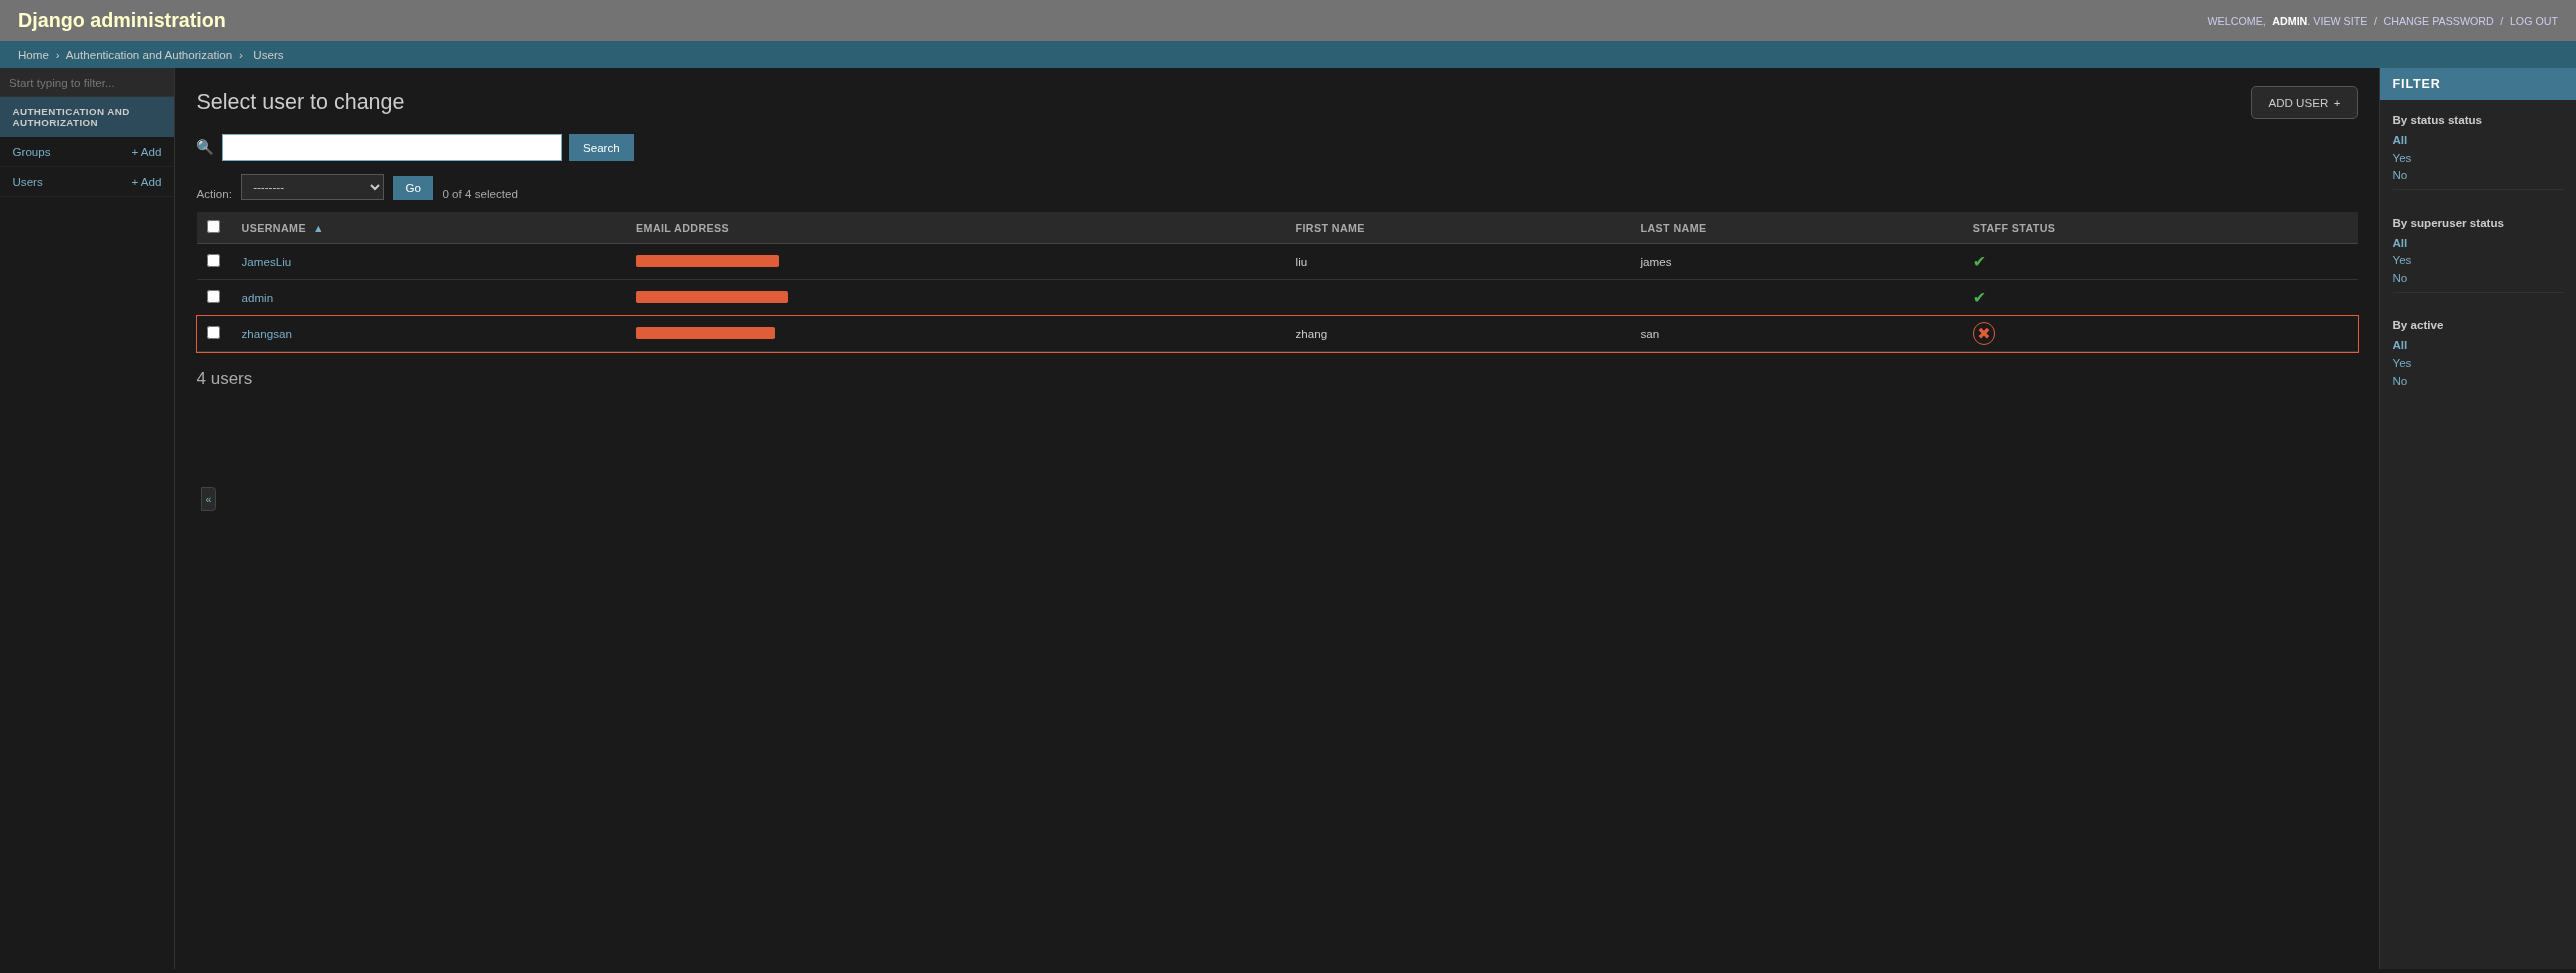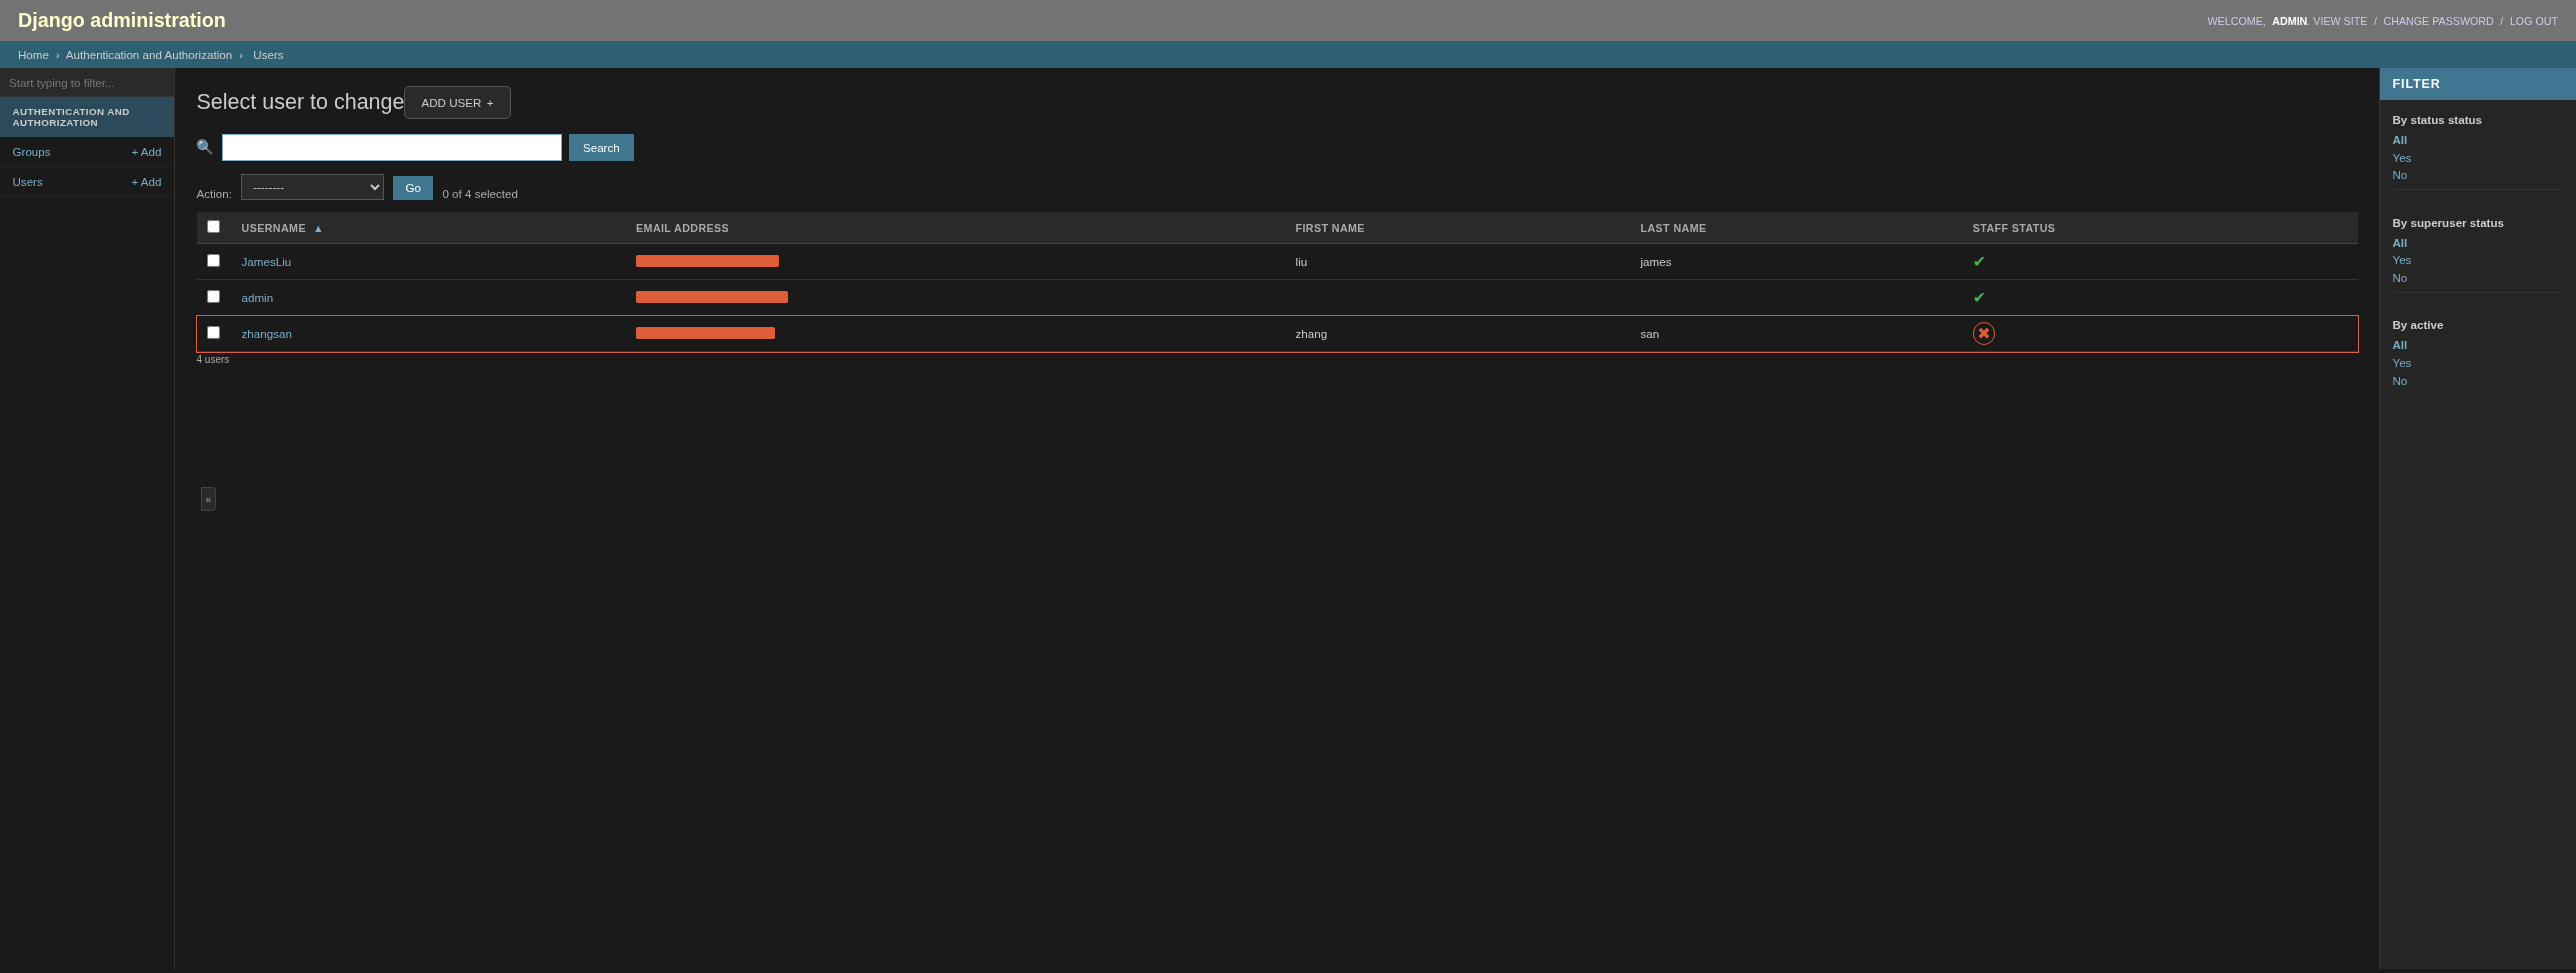--- a/index.html
+++ b/index.html
@@ -91,20 +91,21 @@
 
     
     .content {
       flex: 1;
       padding: 18px 21.5px;
       background: #1a1a1a;
     }
 
     .content-header {
       display: flex;
+      justify-content: space-between;
       align-items: center;
       margin-bottom: 14.3px;
     }
     .content-title {
       font-size: 21.5px;
       color: #ccc;
       font-weight: normal;
     }
     .add-user-btn {
       background: #2a2a2a;
@@ -202,23 +203,23 @@
       height: 12.5px;
       border-radius: 1.8px;
     }
     .status-icon-yes {
       color: #4caf50; font-size: 16px;
     }
     .status-icon-no {
       color: #e05d3a; font-size: 16px;
     }
     .table-footer {
-      margin-top: 2px;
+      margin-top: 17px;
       color: #aaa;
-      font-size: 10px;
+      font-size: 17px;
     }
 
     
     .sort-arrow { color: #79aec8; margin-left: 3.6px; }
 
     
     .filter-panel {
       width: 197px;
       background: #252525;
       border-left: 0.9px solid #333;

